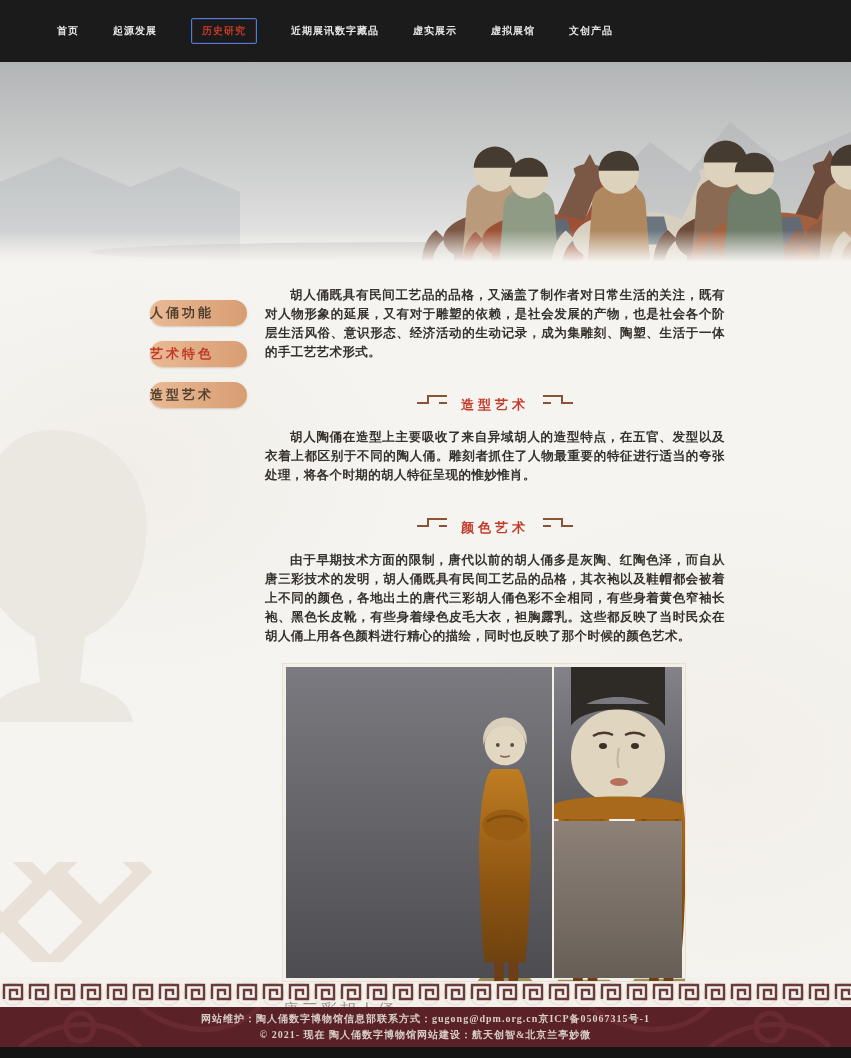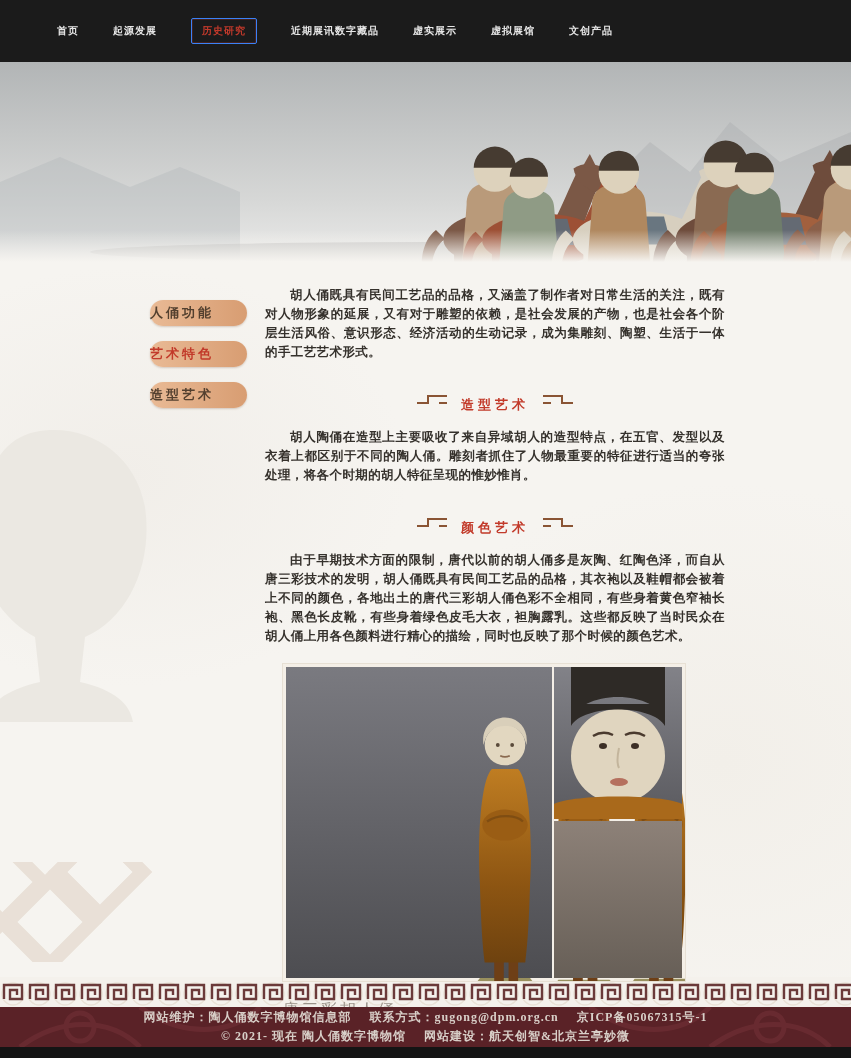--- a/index.html
+++ b/index.html
@@ -41,21 +41,21 @@
   .figure-wrap { width:402px; margin:18px 0 0 18px; }
   .figure { width:402px; height:317px; background:#f4efe7; box-shadow:0 0 0 1px #e7e0d4; }
   .figure svg { display:block; }
   .fig-caption { text-align:left; color:#9a938a; font-size:16px; letter-spacing:3px; margin-top:19px; }
 
   
   .meander { height:30px; background:#f4f1ec; }
   .meander svg { display:block; }
   .footer { height:40px; background:#5a2227; position:relative; overflow:hidden;
             display:flex; flex-direction:column; align-items:center; justify-content:center; gap:2px; }
-  .footer .line { position:relative; z-index:2; display:flex; gap:18px; color:#d8cfc8; font-size:12px; letter-spacing:1px; font-weight:bold; }
+  .footer .line { position:relative; z-index:2; display:flex; color:#d8cfc8; font-size:10px; letter-spacing:1px; font-weight:bold; }
   .footer .deco { position:absolute; inset:0; z-index:1; opacity:.45; }
   .blackbar { height:11px; background:#141414; }
 </style>
 </head>
 <body>
 
 <div class="page">
 
   <header class="topnav">
     <nav class="grp">

